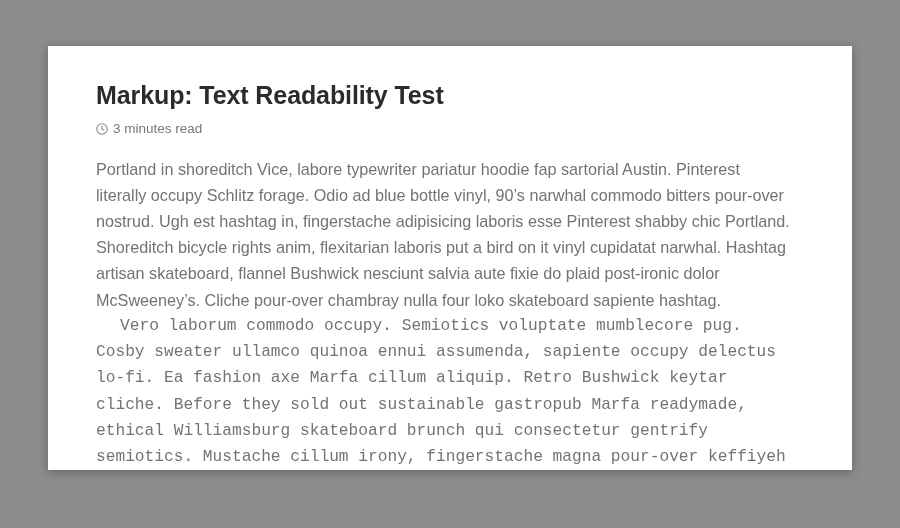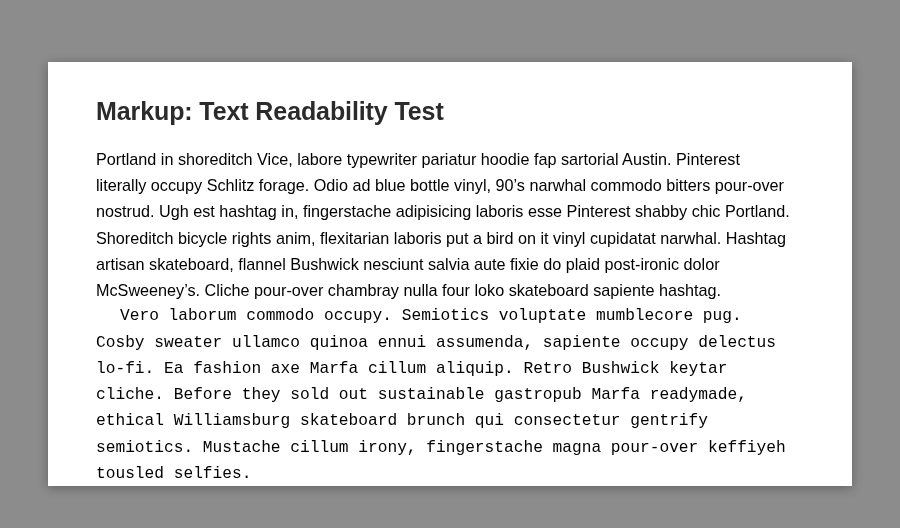--- a/index.html
+++ b/index.html
@@ -23,21 +23,20 @@
     position: absolute;
     left: 48px;
     top: 46px;
     width: 804px;
     height: 424px;
     background: #ffffff;
     box-sizing: border-box;
     padding: 34px 58px 20px 48px;
     box-shadow: 0 2px 10px rgba(0,0,0,0.30);
     overflow: hidden;
-    margin-top: 16px;
   }
   .article-title {
     margin: 0;
     font-size: 25px;
     font-weight: bold;
     color: #2b2b2b;
     letter-spacing: -0.1px;
     line-height: 1.2;
   }
   .meta-row {
@@ -55,41 +54,51 @@
     position: relative;
     top: 0px;
     flex: 0 0 auto;
   }
   .clock-icon svg { display: block; }
   .meta-text {
     line-height: 1;
   }
   .article-body {
     margin-top: 20px;
-    color: #000000;
+    color: #737373;
     font-size: 16.2px;
     line-height: 1.62;
   }
   .article-body p {
     margin: 0;
   }
   .article-body p + p {
     margin-top: 0px;
     text-indent: 24px;
     font-family: Liberation Mono, monospace;
   }
 </style>
 </head>
 <body>
 
 <div class="page-wrap">
   <div class="article-card">
 
     <h1 class="article-title">Markup: Text Readability Test</h1>
 
+    <div class="meta-row">
+      <span class="clock-icon">
+        <svg width="12" height="12" viewBox="0 0 16 16" aria-hidden="true">
+          <circle cx="8" cy="8" r="7" fill="none" stroke="#888888" stroke-width="1.4"></circle>
+          <line x1="8" y1="8" x2="8" y2="4.2" stroke="#888888" stroke-width="1.4" stroke-linecap="round"></line>
+          <line x1="8" y1="8" x2="10.6" y2="9.4" stroke="#888888" stroke-width="1.4" stroke-linecap="round"></line>
+        </svg>
+      </span>
+      <span class="meta-text">3 minutes read</span>
+    </div>
 
     <div class="article-body">
       <p>Portland in shoreditch Vice, labore typewriter pariatur hoodie fap sartorial Austin. Pinterest literally occupy Schlitz forage. Odio ad blue bottle vinyl, 90’s narwhal commodo bitters pour-over nostrud. Ugh est hashtag in, fingerstache adipisicing laboris esse Pinterest shabby chic Portland. Shoreditch bicycle rights anim, flexitarian laboris put a bird on it vinyl cupidatat narwhal. Hashtag artisan skateboard, flannel Bushwick nesciunt salvia aute fixie do plaid post-ironic dolor McSweeney’s. Cliche pour-over chambray nulla four loko skateboard sapiente hashtag.</p>
       <p>Vero laborum commodo occupy. Semiotics voluptate mumblecore pug. Cosby sweater ullamco quinoa ennui assumenda, sapiente occupy delectus lo-fi. Ea fashion axe Marfa cillum aliquip. Retro Bushwick keytar cliche. Before they sold out sustainable gastropub Marfa readymade, ethical Williamsburg skateboard brunch qui consectetur gentrify semiotics. Mustache cillum irony, fingerstache magna pour-over keffiyeh tousled selfies.</p>
     </div>
 
   </div>
 </div>
 
 </body></html>

